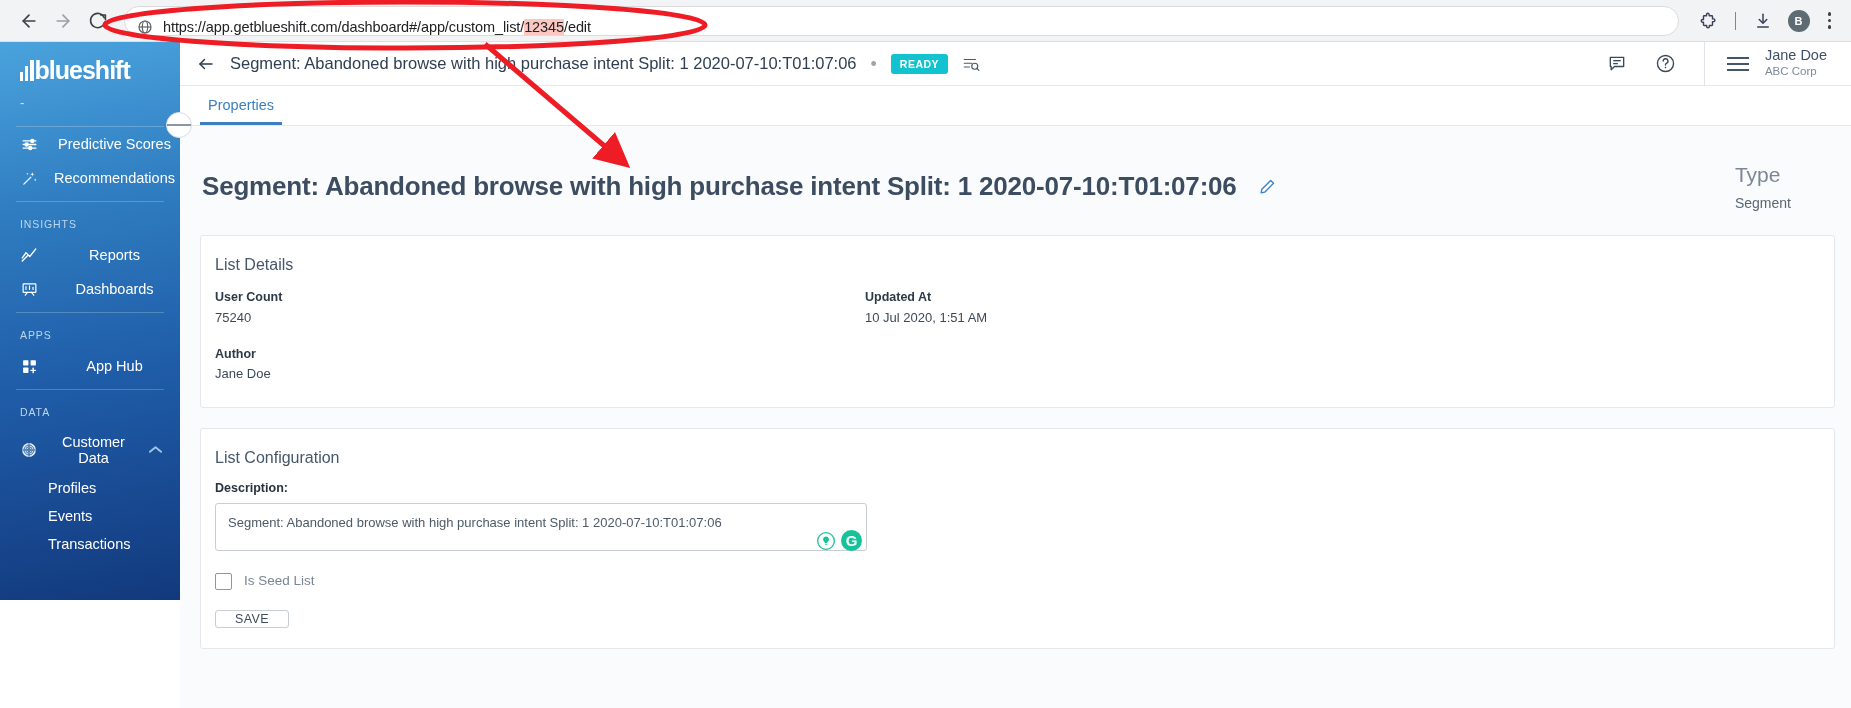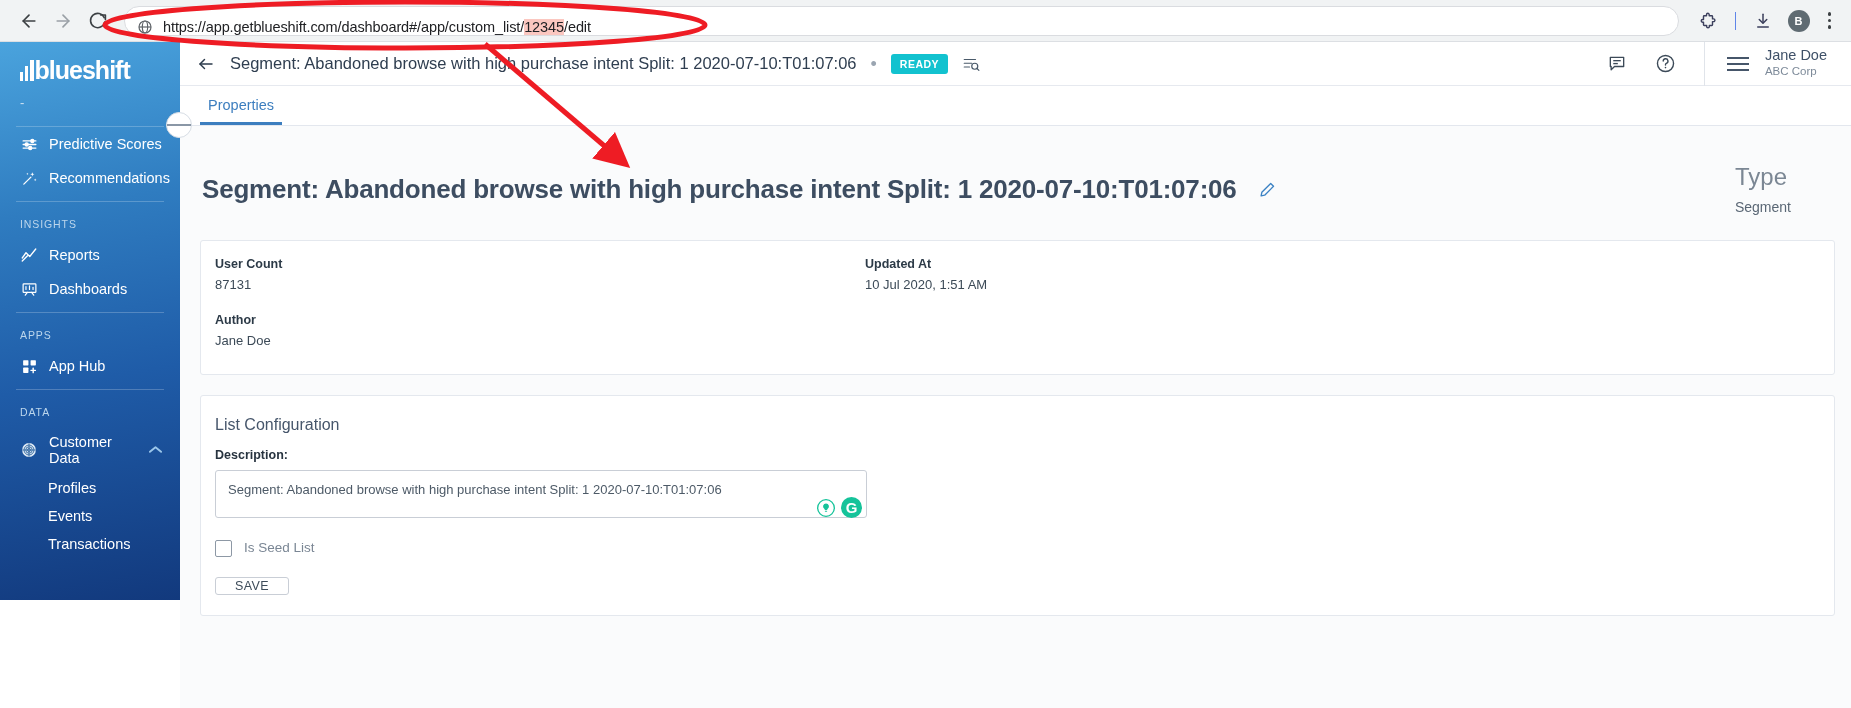--- a/index.html
+++ b/index.html
@@ -89,21 +89,21 @@
   .sb-section {
     font-size: 10.5px; letter-spacing: 0.9px; color: #bcd6ec;
     padding: 16px 0 8px 20px; text-transform: uppercase;
   }
   .sb-item {
     display: flex; align-items: center;
     padding: 8px 0 8px 20px; font-size: 14.5px; color: #ffffff;
     gap: 11px;
   }
   .sb-item .sb-ico { width: 18px; height: 18px; flex:none; display:flex; align-items:center; justify-content:center; }
-  .sb-item-label { flex: 1 1 auto; }
+  .sb-item-label { flex: 1 1 auto; text-align: center; }
   .sb-chevron { margin-right: 18px; color: #9cc7ea; font-size: 11px; }
   .sb-sub {
     padding: 6px 0 6px 48px; font-size: 14.5px; color: #ffffff;
   }
   .collapse-handle {
     position: absolute; top: 112px; left: 166px;
     width: 26px; height: 26px; border-radius: 50%;
     background: #ffffff; border: 1px solid #d7dde5;
     display: flex; align-items: center; justify-content: center;
     z-index: 30;
@@ -170,21 +170,21 @@
     display: flex; align-items: center;
     padding: 32px 36px 0 22px;
   }
   .page-title {
     font-size: 26px; font-weight: bold; color: #3d4d61;
     letter-spacing: -0.2px;
   }
   .edit-pencil { margin-left: 22px; color: #3b82c4; display:flex; }
   .title-spacer { flex:1 1 auto; }
   .type-block { text-align: left; padding-right: 24px; }
-  .type-label { font-size: 24px; color: #7b8794; line-height: 1.6; }
+  .type-label { font-size: 21px; color: #7b8794; line-height: 1.6; }
   .type-value { font-size: 14px; color: #5a6775; line-height: 1.7; }
 
   .card {
     background: #ffffff;
     border: 1px solid #e4e8ee;
     border-radius: 3px;
     margin: 20px 16px 0 20px;
   }
   .card-title {
     font-size: 16px; color: #46566b;
@@ -482,25 +482,26 @@
         </svg>
     </span>
     <span class="title-spacer"></span>
     <span class="type-block">
       <div class="type-label">Type</div>
       <div class="type-value">Segment</div>
     </span>
   </div>
 
   <div class="card">
+    <div class="card-title">List Details</div>
     <div class="details-grid">
       <div class="details-col">
         <div class="field">
           <div class="field-label">User Count</div>
-          <div class="field-value">87131</div>
+          <div class="field-value">75240</div>
         </div>
         <div class="field">
           <div class="field-label">Author</div>
           <div class="field-value">Jane Doe</div>
         </div>
       </div>
       <div class="details-col">
         <div class="field">
           <div class="field-label">Updated At</div>
           <div class="field-value">10 Jul 2020, 1:51 AM</div>

